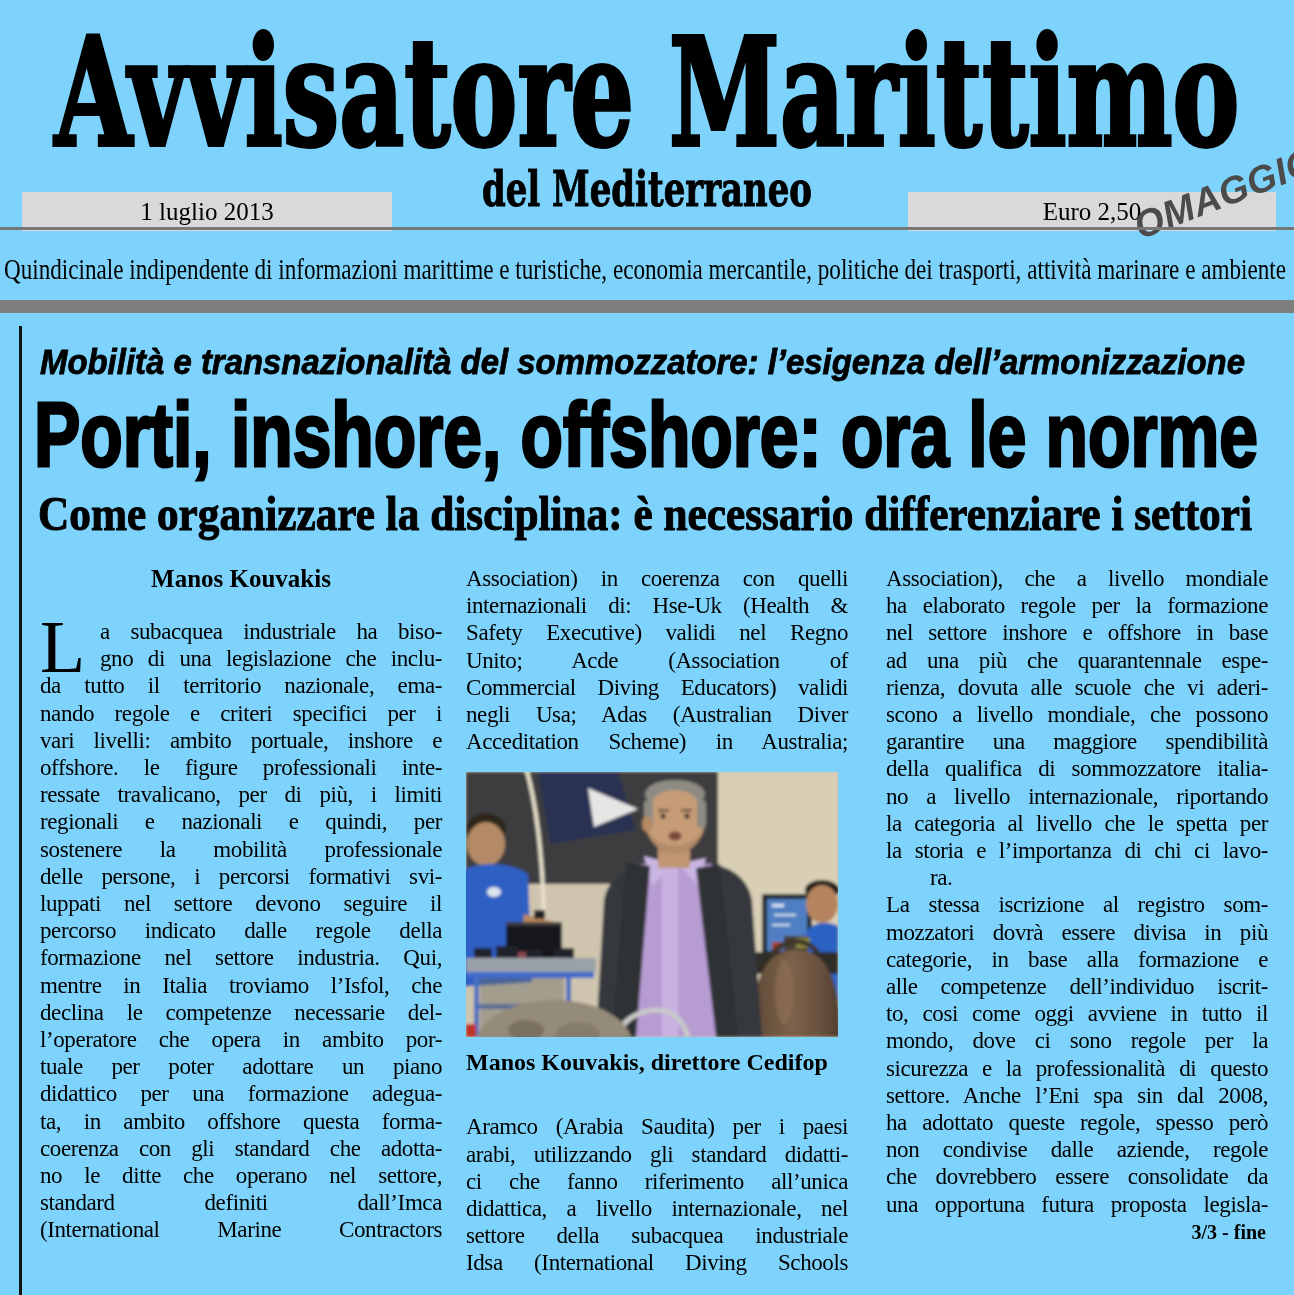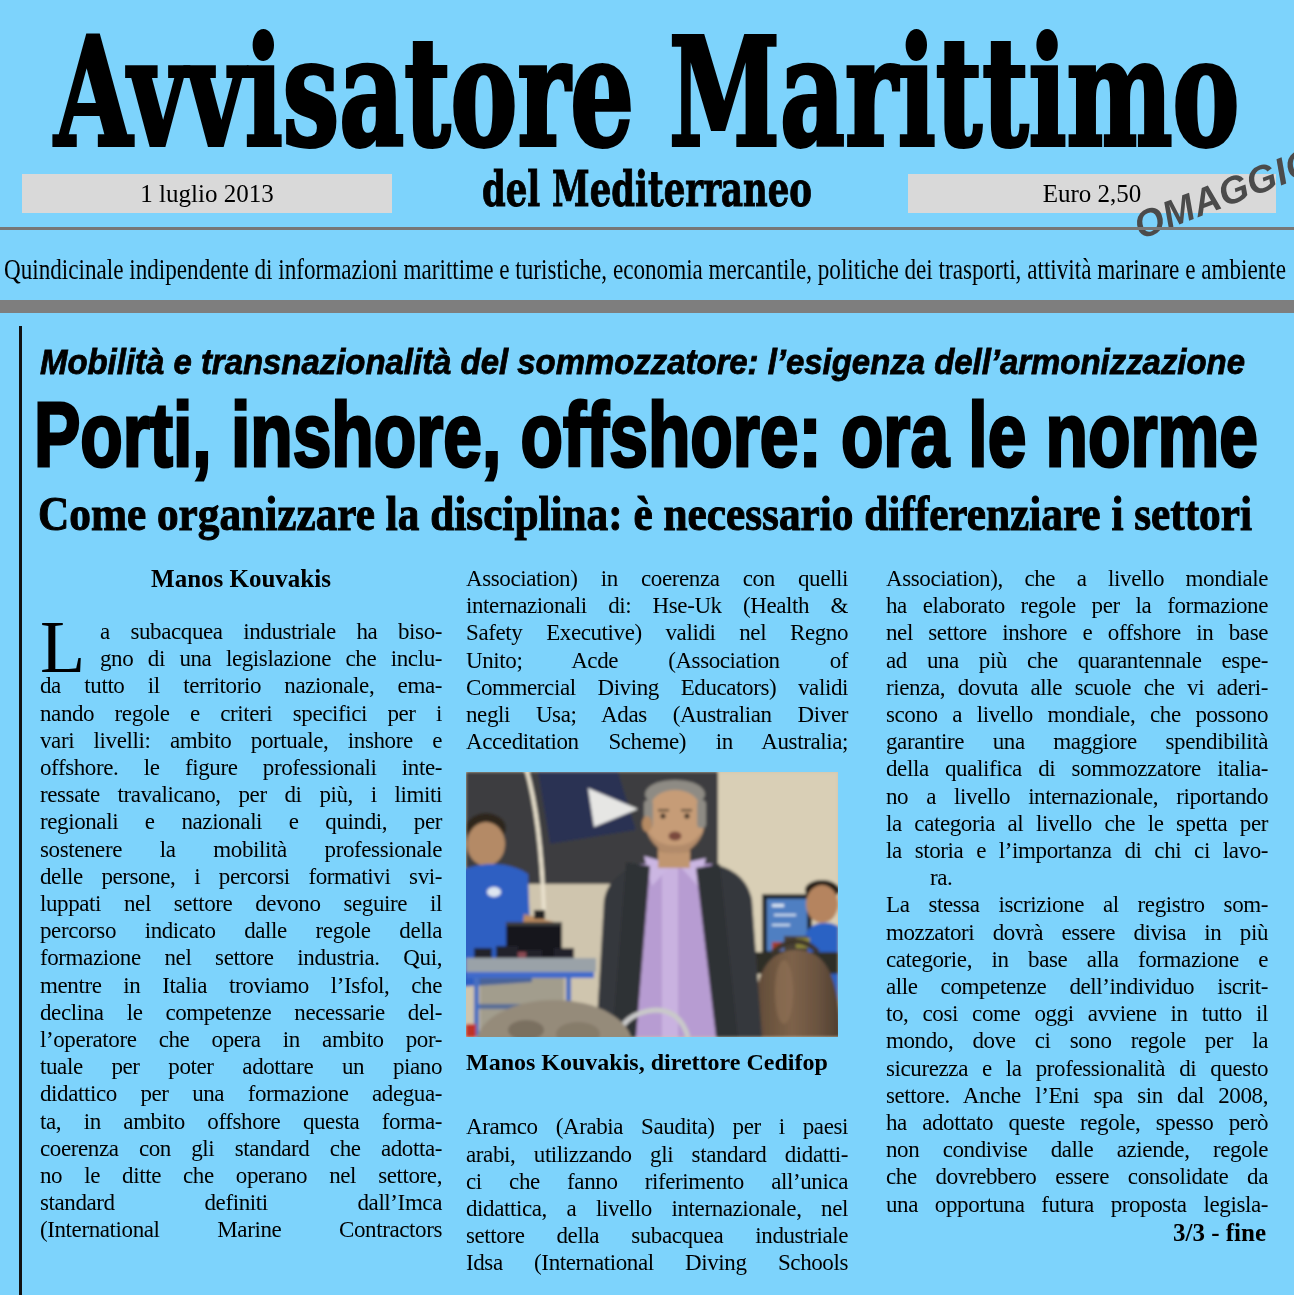--- a/index.html
+++ b/index.html
@@ -1,21 +1,21 @@
 <!DOCTYPE html>
 <html style="--bar_gray: #d9d9d9; --thin_rule: #777777; --thick_rule: #7e7e7e; --stamp_gray: #4b4b4b;"><head>
 <meta charset="utf-8">
 <style>
   html,body{margin:0;padding:0;background:#ffffff;}
   .page{position:relative;width:1294px;height:1295px;background:#7dd3fc;overflow:hidden;
         font-family:"Liberation Serif",serif;color:#000;}
 
   
   .masthead-svg{position:absolute;left:0;top:0;}
-  .gray-box{position:absolute;top:174px;height:39px;background:var(--bar_gray,#d9d9d9);
+  .gray-box{position:absolute;top:192px;height:39px;background:var(--bar_gray,#d9d9d9);
             display:flex;align-items:center;justify-content:center;}
   .date-box{left:22px;width:370px;}
   .price-box{left:908px;width:368px;}
   .gray-box span{font-size:25px;font-family:"Liberation Serif",serif;}
   .subtitle-svg{position:absolute;left:447px;top:158px;}
   .omaggio{position:absolute;left:1130px;top:176px;width:170px;
            font-family:"Liberation Sans",sans-serif;font-weight:bold;font-style:italic;
            font-size:38px;color:var(--stamp_gray,#4b4b4b);letter-spacing:.5px;
            transform:rotate(-21deg);transform-origin:center;}
   .thin-rule{position:absolute;left:0;top:227px;width:1294px;height:3px;background:var(--thin_rule,#777);}
@@ -37,21 +37,21 @@
   .bodyline{font-size:23px;line-height:27.2px;letter-spacing:-0.4px;word-spacing:-1px;
             text-align:justify;text-align-last:justify;text-justify:inter-word;
             white-space:nowrap;overflow:visible;}
   .bodyline.nojust{text-align:right;text-align-last:left;margin-left:44px;}
   .dropcap{float:left;font-size:74px;line-height:58px;height:54px;width:52px;
            padding-right:8px;font-family:"Liberation Serif",serif;}
 
   .photo{width:372px;height:265px;margin-top:17px;overflow:hidden;background:#cfc5ae;}
   .caption{font-weight:bold;font-size:24px;line-height:27px;margin-top:12px;}
   .col2-bottom{margin-top:37px;}
-  .page-marker{font-weight:bold;font-size:25px;line-height:27px;text-align:right;margin-top:1px;padding-right:2px;}
+  .page-marker{font-weight:bold;font-size:20px;line-height:27px;text-align:right;margin-top:1px;padding-right:2px;}
 </style>
 </head>
 <body>
 
 <div class="page">
 
   <header>
     <svg class="masthead-svg" width="1294" height="172">
       <text x="647" y="145" text-anchor="middle" textLength="1185" lengthAdjust="spacingAndGlyphs" font-family="DejaVu Serif, Liberation Serif, serif" font-weight="bold" font-size="150" fill="#000" stroke="#000" stroke-width="4">Avvisatore Marittimo</text>
     </svg>

